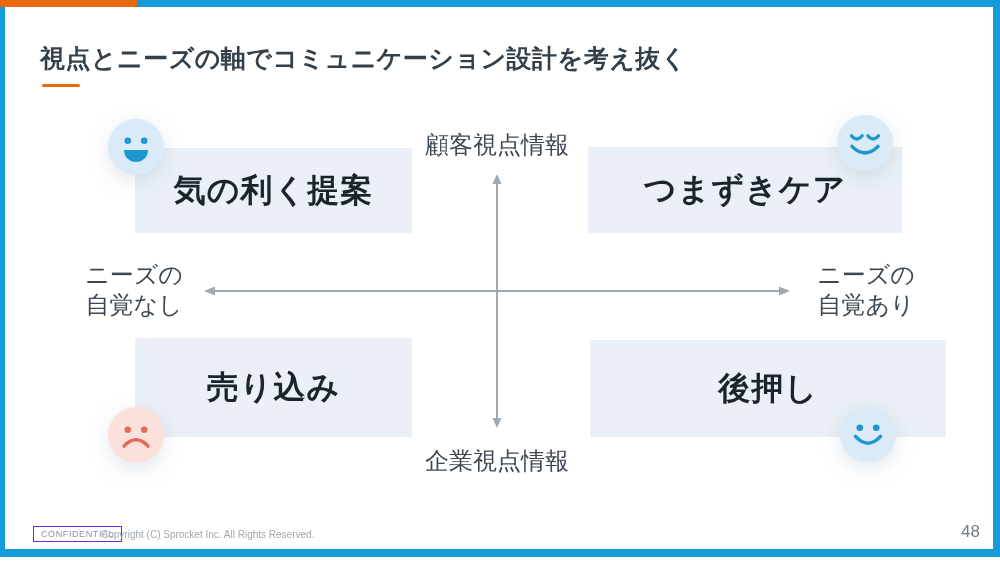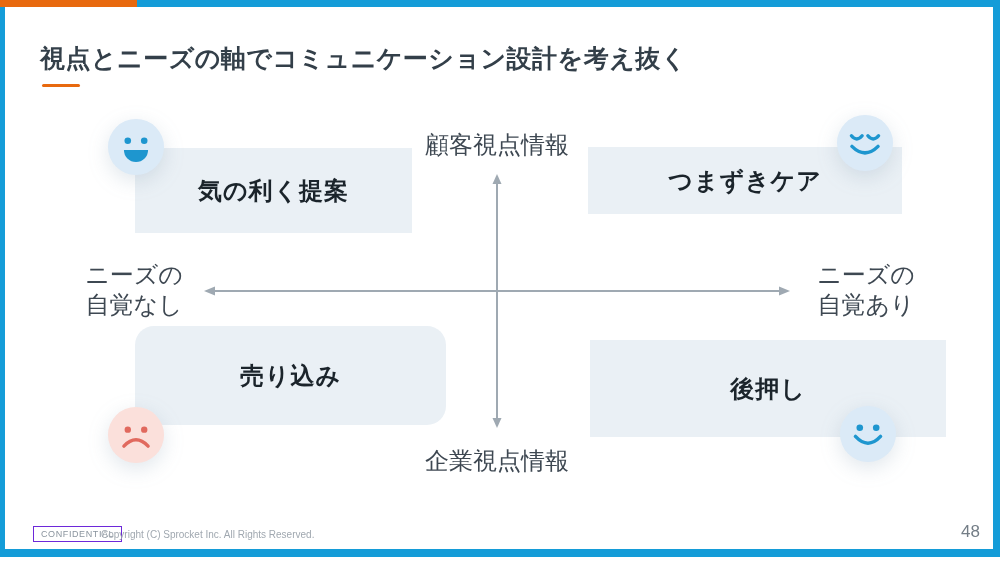--- a/index.html
+++ b/index.html
@@ -45,25 +45,25 @@
   .axis-bottom { left: 400px; top: 446px; width: 194px; }
   .axis-left   { left: 58px;  top: 260px; width: 152px; }
   .axis-right  { left: 790px; top: 260px; width: 152px; }
 
   
   .q-box {
     position: absolute; background: var(--box-fill);
     display: flex; align-items: center; justify-content: center;
   }
   .q-box .q-label {
-    font-size: 24px; font-weight: bold; color: #1b242b; letter-spacing: 1px;
+    font-size: 32px; font-weight: bold; color: #1b242b; letter-spacing: 1px;
   }
   .q-top-left     { left: 135px; top: 148px; width: 277px; height: 85px; }
-  .q-top-right    { left: 588px; top: 147px; width: 314px; height: 67px; }
-  .q-bottom-left  { left: 135px; top: 326px; width: 311px; height: 99px; border-radius: 19px; }
+  .q-top-right    { left: 588px; top: 147px; width: 314px; height: 86px; }
+  .q-bottom-left  { left: 135px; top: 338px; width: 277px; height: 99px; }
   .q-bottom-right { left: 590px; top: 340px; width: 356px; height: 97px; }
 
   
   .face {
     position: absolute; width: 58px; height: 58px; z-index: 3;
     filter: drop-shadow(0 6px 10px rgba(90, 120, 150, 0.18));
   }
   .face-top-left     { left: 107px; top: 118px; }
   .face-top-right    { left: 836px; top: 114px; }
   .face-bottom-left  { left: 107px; top: 406px; }

